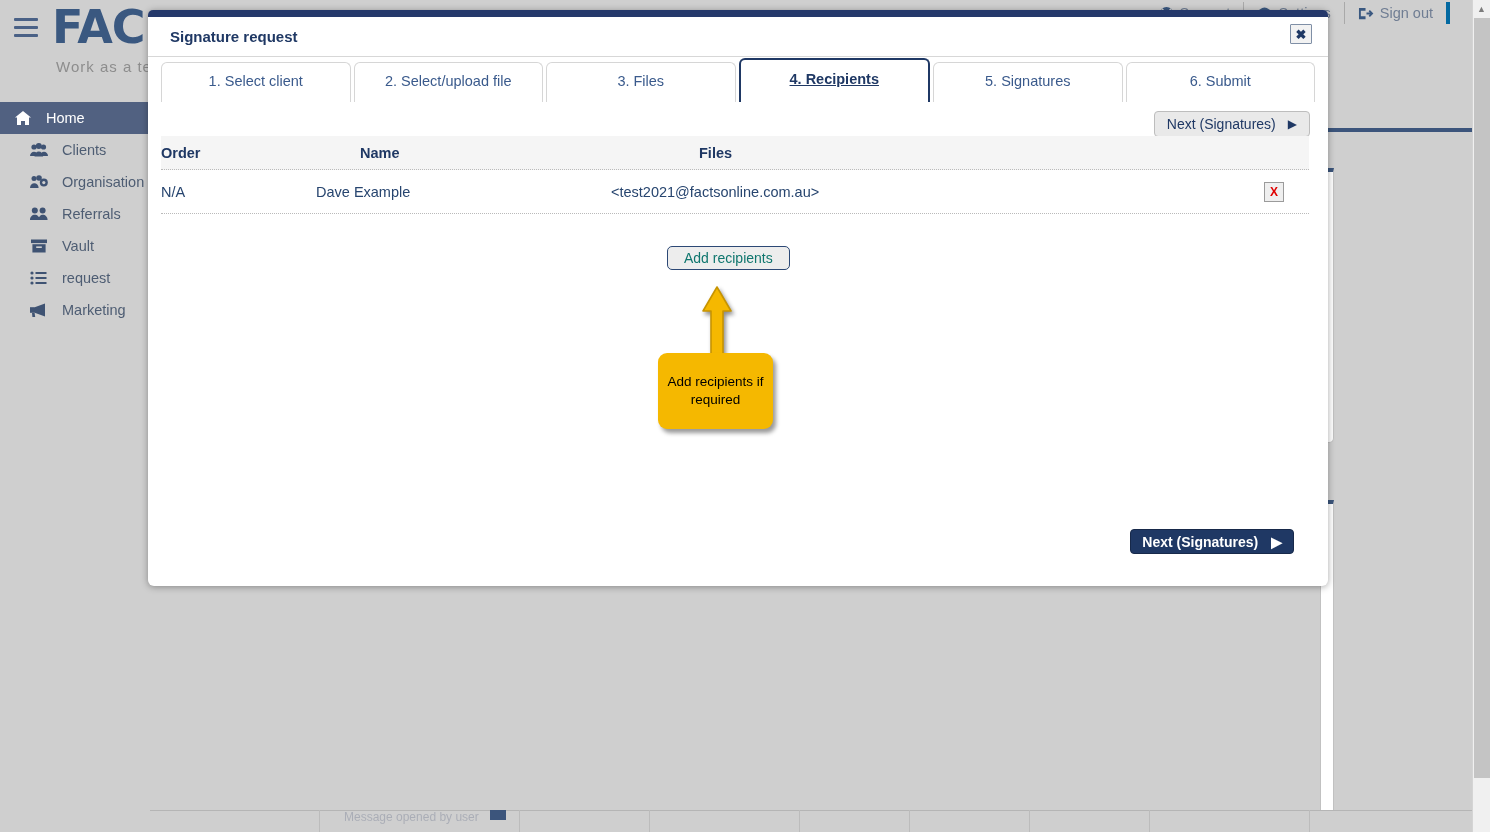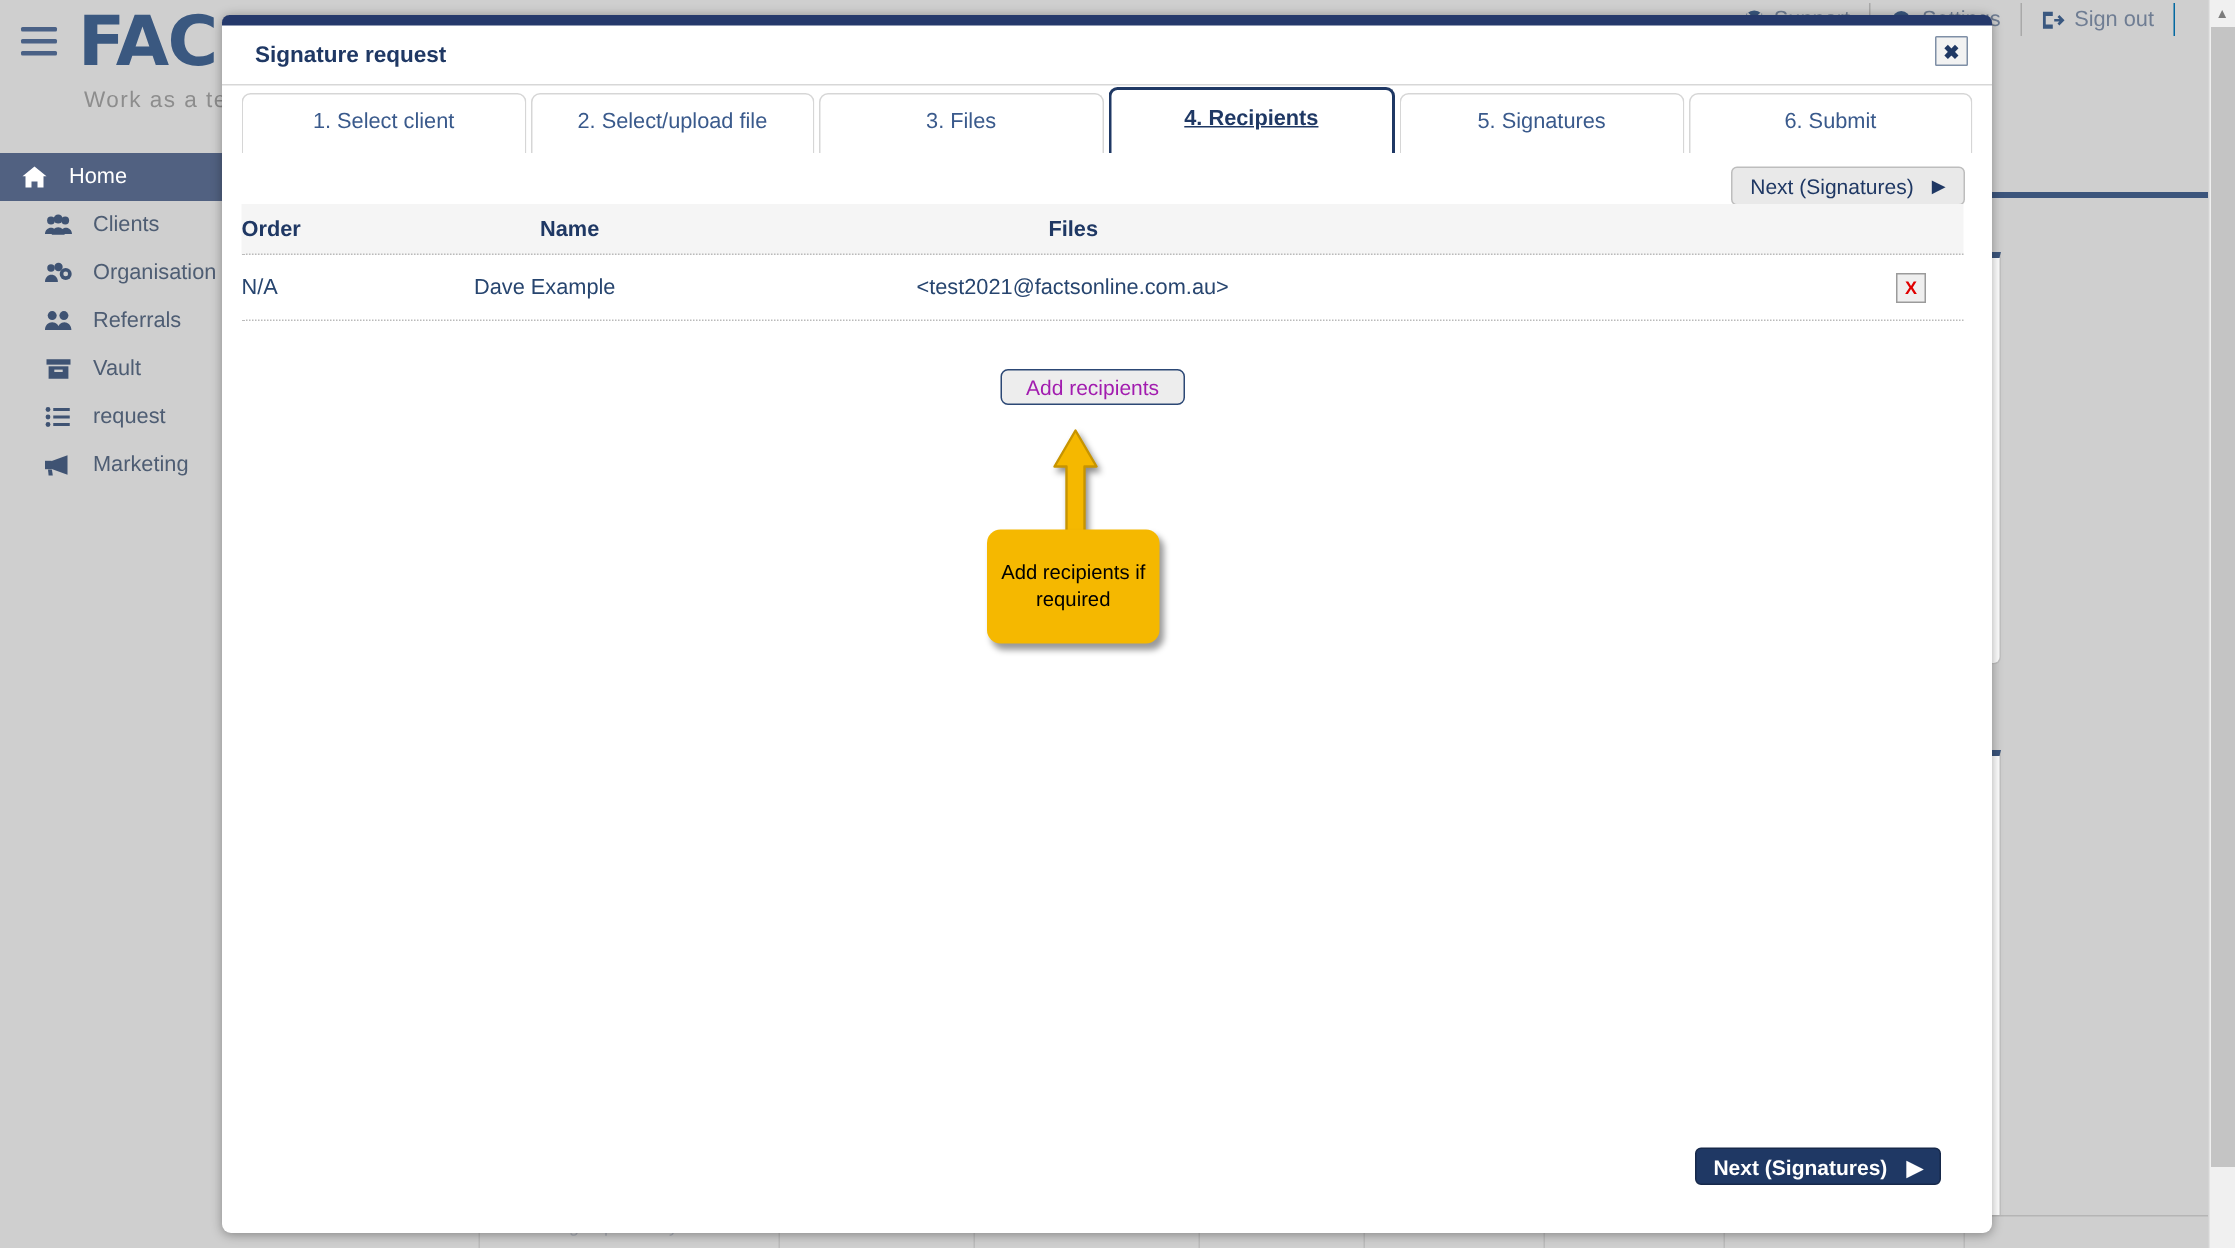--- a/index.html
+++ b/index.html
@@ -73,21 +73,21 @@
   }
   .topnav .tn-item {
     display: flex;
     align-items: center;
     gap: 6px;
     padding: 0 13px;
     border-left: 1px solid #a9a9a9;
     height: 22px;
   }
   .topnav .tn-item:first-child { border-left: none; }
-  .topnav .tn-item:last-child { border-right: 1px solid #0369a1; }
+  .topnav .tn-item:last-child { border-right: 4px solid #0369a1; }
   .tn-icon { color: #3a5880; display: inline-flex; }
 
   
   .sidebar {
     position: absolute;
     left: 0; top: 98px;
     width: 150px; height: 734px;
     background: #cfcfcf;
   }
   .side-item {
@@ -196,21 +196,21 @@
     position: absolute;
     left: 1px; top: 18px;
     width: 16px; height: 760px;
     background: #c4c4c4;
   }
 
   
   .modal-shadow {
     position: absolute;
     left: 148px; top: 10px;
-    width: 1180px; height: 812px;
+    width: 1180px; height: 576px;
     background: #ffffff;
     border-radius: 6px;
     box-shadow: 0 1px 7px rgba(0,0,0,.35);
   }
   .modal-topbar {
     position: absolute;
     left: 0; top: 0;
     width: 100%;
     height: 7px;
     background: #25396b;
@@ -349,21 +349,21 @@
 
   
   .add-rec {
     position: absolute;
     left: 519px; top: 236px;
     height: 24px;
     padding: 0 16px;
     border: 1px solid #2c4875;
     border-radius: 5px;
     background: #ededed;
-    color: #a21caf;
+    color: #0f766e;
     font-size: 14px;
     display: flex;
     align-items: center;
     cursor: pointer;
   }
 
   
   .callout-arrow {
     position: absolute;
     left: 551px; top: 275px;

